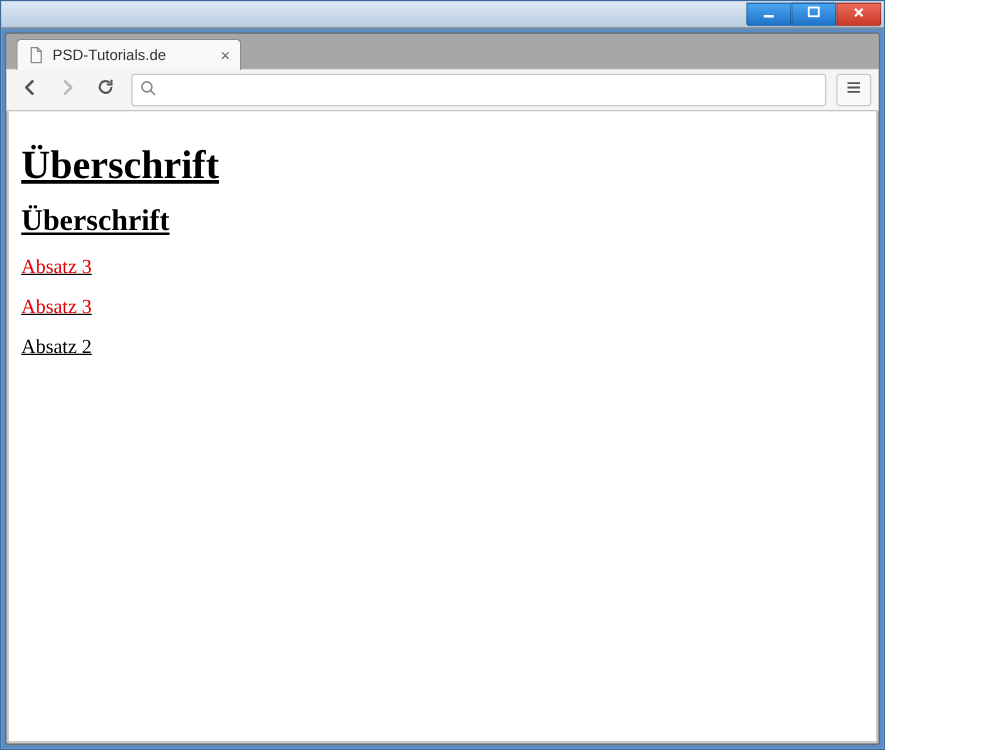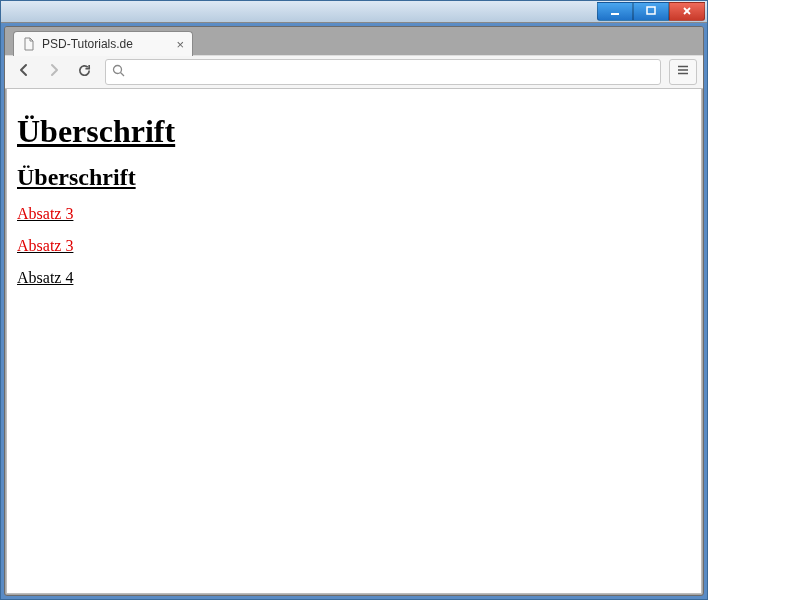--- a/index.html
+++ b/index.html
@@ -270,17 +270,17 @@
         </span>
       </div>
     </div>
 
     <div class="content-area">
       <div class="page">
         <h1>Überschrift</h1>
         <h2>Überschrift</h2>
         <p class="red">Absatz 3</p>
         <p class="red">Absatz 3</p>
-        <p>Absatz 4</p>
+        <p>Absatz 2</p>
       </div>
     </div>
   </div>
 </div>
 
 </body></html>

